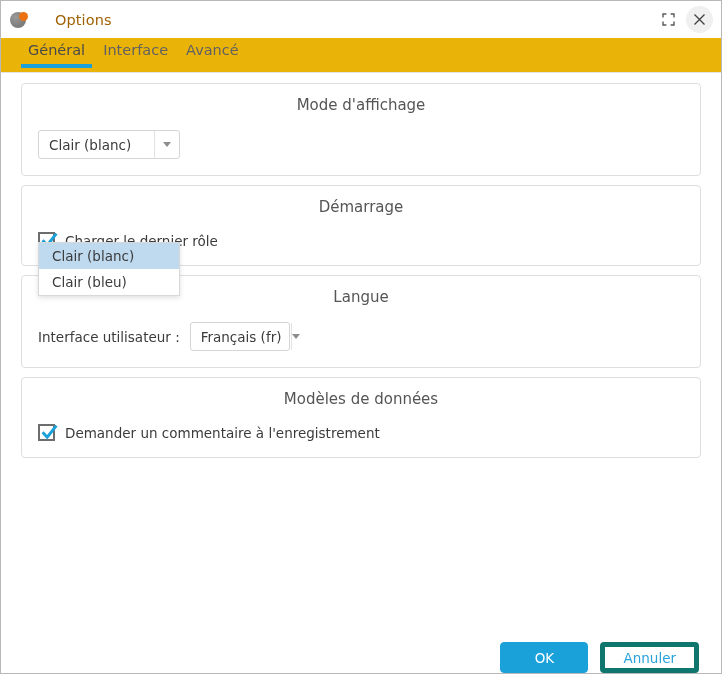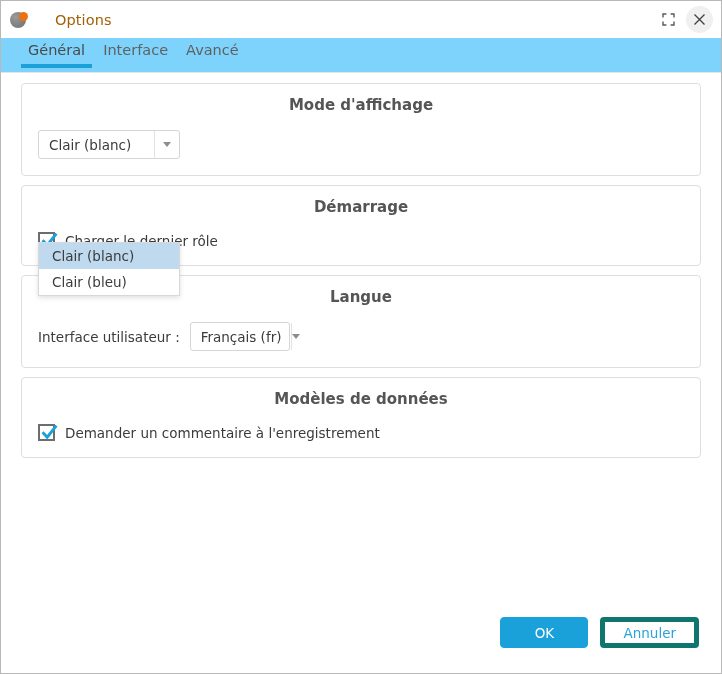--- a/index.html
+++ b/index.html
@@ -85,21 +85,21 @@
   .win-btn svg { display: block; }
 
   
   .tabstrip {
     position: relative;
     flex: 0 0 35px;
     height: 35px;
     display: flex;
     align-items: flex-start;
     padding-left: 18px;
-    background: #7dd3fc;
+    background: #eab308;
   }
   .tabstrip::after {
     content: "";
     position: absolute;
     left: 0; right: 0; bottom: 0;
     height: 1px;
     background: #e4e4e4;
   }
   .tab {
     position: relative;
@@ -133,21 +133,21 @@
     position: relative;
     box-sizing: border-box;
     border: 1px solid #dedede;
     border-radius: 4px;
     margin-bottom: 9px;
     padding: 12px 0 0 0;
   }
   .group-title {
     text-align: center;
     font-size: 15px;
-    font-weight: bold;
+    font-weight: normal;
     color: #555555;
     padding: 0 0 2px 0;
   }
   .group-body {
     padding: 14px 16px 16px 16px;
     display: flex;
     align-items: center;
   }
 
   
@@ -249,21 +249,21 @@
   }
 
   
   .footer {
     position: absolute;
     left: 0;
     right: 0;
     bottom: 0;
     height: 56px;
     display: flex;
-    align-items: flex-start;
+    align-items: flex-end;
     justify-content: flex-end;
     padding-right: 22px;
     gap: 12px;
   }
   .btn {
     box-sizing: border-box;
     min-width: 88px;
     height: 31px;
     border-radius: 4px;
     font-size: 13.5px;

